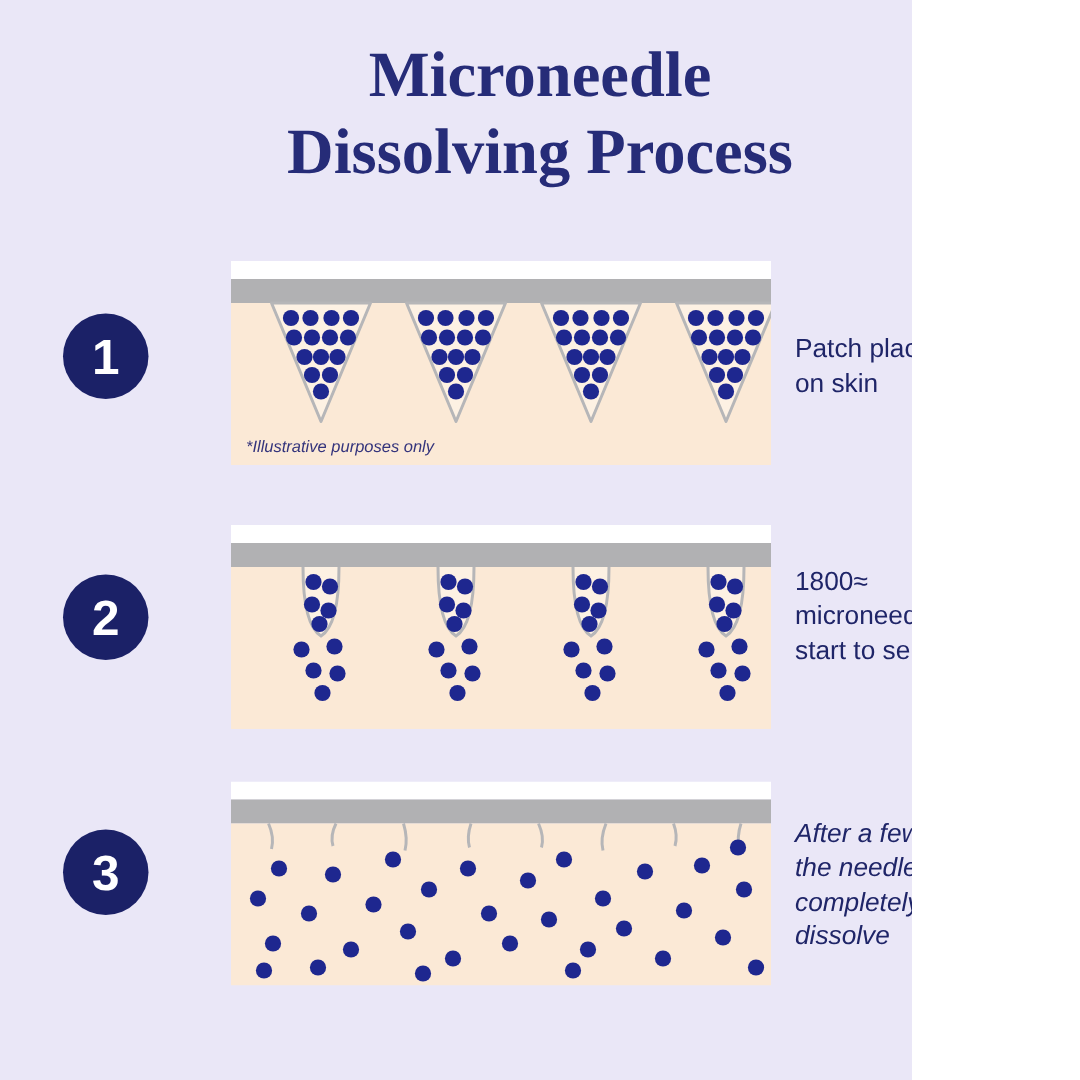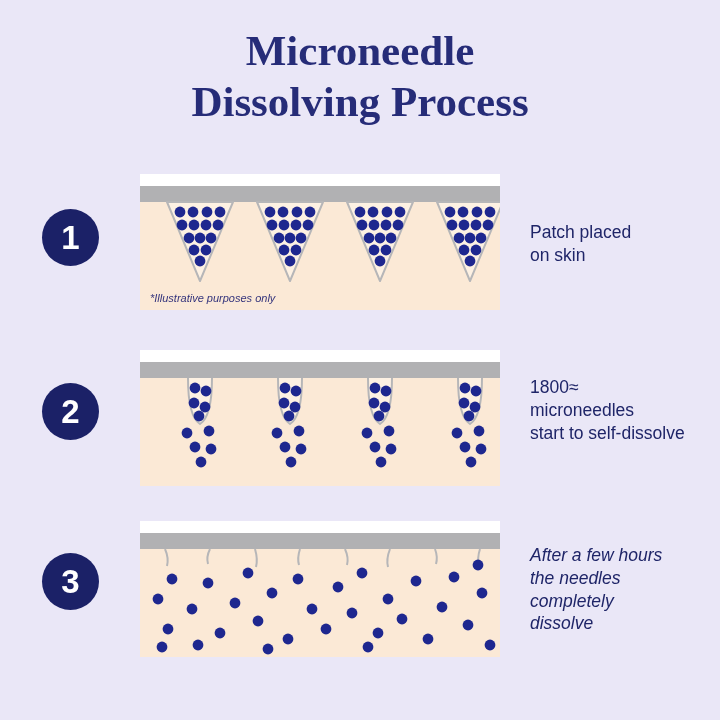--- a/index.html
+++ b/index.html
@@ -1,21 +1,21 @@
 <!DOCTYPE html>
 <html><head>
 <meta charset="utf-8">
 <style>
   * { margin: 0; padding: 0; box-sizing: border-box; }
   html, body { width: 720px; height: 720px; }
   body { font-family: "Liberation Sans", sans-serif; }
 
   .canvas {
     position: relative;
-    width: 720px;
+    width: 608px;
     height: 720px;
     background: #eae7f7;
     overflow: hidden;
   }
 
   .title {
     position: absolute;
     top: 26px;
     left: 0;
     width: 720px;
@@ -41,21 +41,21 @@
     justify-content: center;
     font-size: 33px;
     font-weight: 700;
   }
   .step-num.s1 { top: 209px; }
   .step-num.s2 { top: 383px; }
   .step-num.s3 { top: 553px; }
 
   .panel {
     position: absolute;
-    left: 140px;
+    left: 154px;
     width: 360px;
     height: 136px;
     border-radius: 30px;
   }
   .panel.p1 { top: 174px; }
   .panel.p2 { top: 350px; }
   .panel.p3 { top: 521px; }
   .panel svg { display: block; width: 360px; height: 136px; }
 
   .note {

